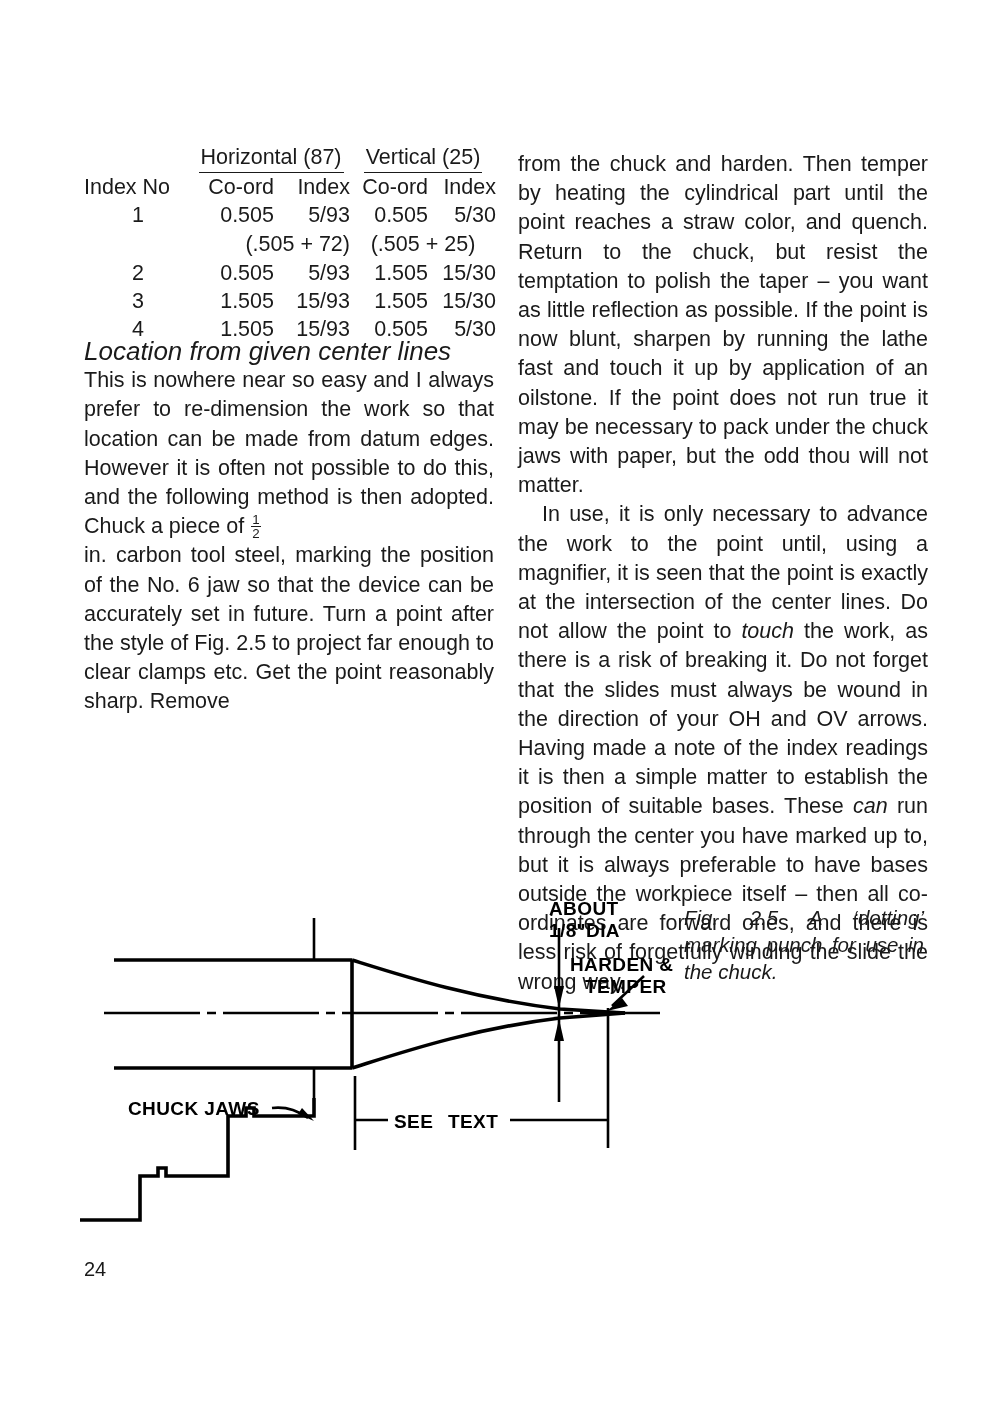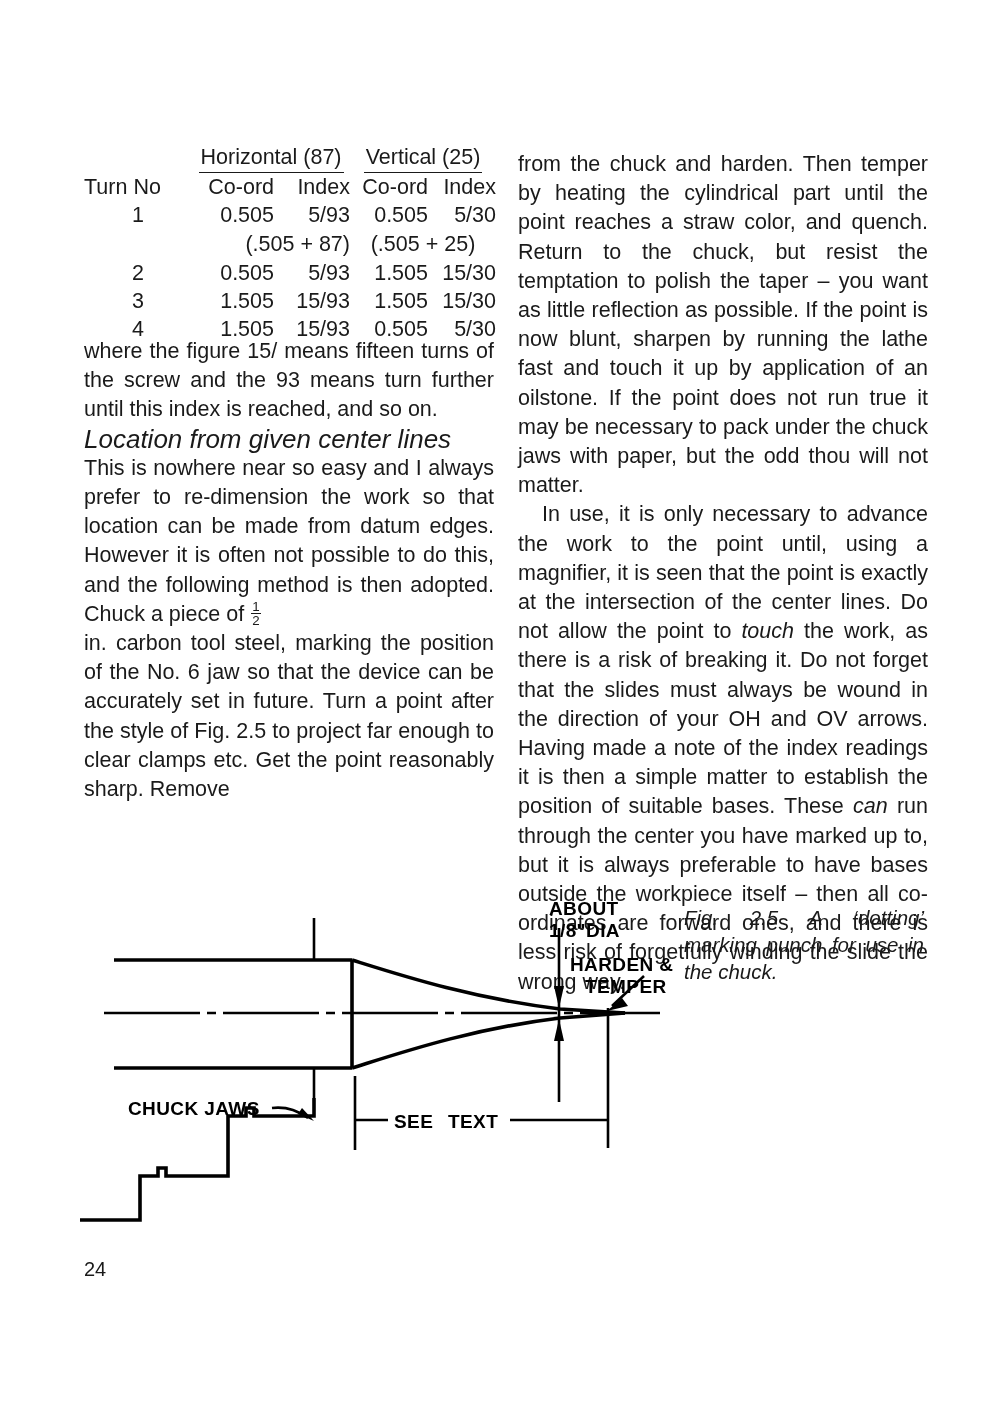--- a/index.html
+++ b/index.html
@@ -139,36 +139,36 @@
 <div class="page">
 
   <table class="coord-table">
     <tbody>
         <tr>
       <td></td>
       <td class="grp-head" colspan="2"><span>Horizontal (87)</span></td>
       <td class="grp-head" colspan="2"><span>Vertical (25)</span></td>
     </tr>
     <tr>
-      <td class="c-holeno">Turn No</td>
+      <td class="c-holeno">Index No</td>
       <td class="c-hcoord">Co-ord</td>
       <td class="c-hindex">Index</td>
       <td class="c-vcoord">Co-ord</td>
       <td class="c-vindex">Index</td>
     </tr>
     <tr>
       <td class="hole-num">1</td>
       <td class="c-hcoord">0.505</td>
       <td class="c-hindex">5/93</td>
       <td class="c-vcoord">0.505</td>
       <td class="c-vindex">5/30</td>
     </tr>
     <tr class="note-row">
       <td></td>
-      <td class="note-h" colspan="2">(.505 + 87)</td>
+      <td class="note-h" colspan="2">(.505 + 72)</td>
       <td class="note-v" colspan="2">(.505 + 25)</td>
     </tr>
     <tr>
       <td class="hole-num">2</td>
       <td class="c-hcoord">0.505</td>
       <td class="c-hindex">5/93</td>
       <td class="c-vcoord">1.505</td>
       <td class="c-vindex">15/30</td>
     </tr>
     <tr>
@@ -182,21 +182,20 @@
       <td class="hole-num">4</td>
       <td class="c-hcoord">1.505</td>
       <td class="c-hindex">15/93</td>
       <td class="c-vcoord">0.505</td>
       <td class="c-vindex">5/30</td>
     </tr>
   </tbody>
     </table>
 
   <div class="col col-left" style="top:337px;">
-    <p class="noindent">where the figure 15/ means fifteen turns of the screw and the 93 means turn further until this index is reached, and so on.</p>
     <p class="subhead">Location from given center lines</p>
     <p class="noindent"><span>This is nowhere near so easy and I always prefer to re-dimension the work so that location can be made from datum edges. However it is often not possible to do this, and the following method is then adopted. Chuck a piece of</span> <span class="frac"><span class="num">1</span><span class="den">2</span></span></p>
     <p class="noindent">in. carbon tool steel, marking the position of the No. 6 jaw so that the device can be accurately set in future. Turn a point after the style of Fig. 2.5 to project far enough to clear clamps etc. Get the point reasonably sharp. Remove</p>
   </div>
 
   <div class="col col-right">
     <p class="noindent">from the chuck and harden. Then temper by heating the cylindrical part until the point reaches a straw color, and quench. Return to the chuck, but resist the temptation to polish the taper – you want as little reflection as possible. If the point is now blunt, sharpen by running the lathe fast and touch it up by application of an oilstone. If the point does not run true it may be necessary to pack under the chuck jaws with paper, but the odd thou will not matter.</p>
     <p class="indent"><span>In use, it is only necessary to advance the work to the point until, using a magnifier, it is seen that the point is exactly at the intersection of the center lines. Do not allow the point to</span> <em>touch</em> <span>the work, as there is a risk of breaking it. Do not forget that the slides must always be wound in the direction of your OH and OV arrows. Having made a note of the index readings it is then a simple matter to establish the position of suitable bases. These</span> <em>can</em> <span>run through the center you have marked up to, but it is always preferable to have bases outside the workpiece itself – then all co-ordinates are forward ones, and there is less risk of forgetfully winding the slide the wrong way.</span></p>
   </div>
 

